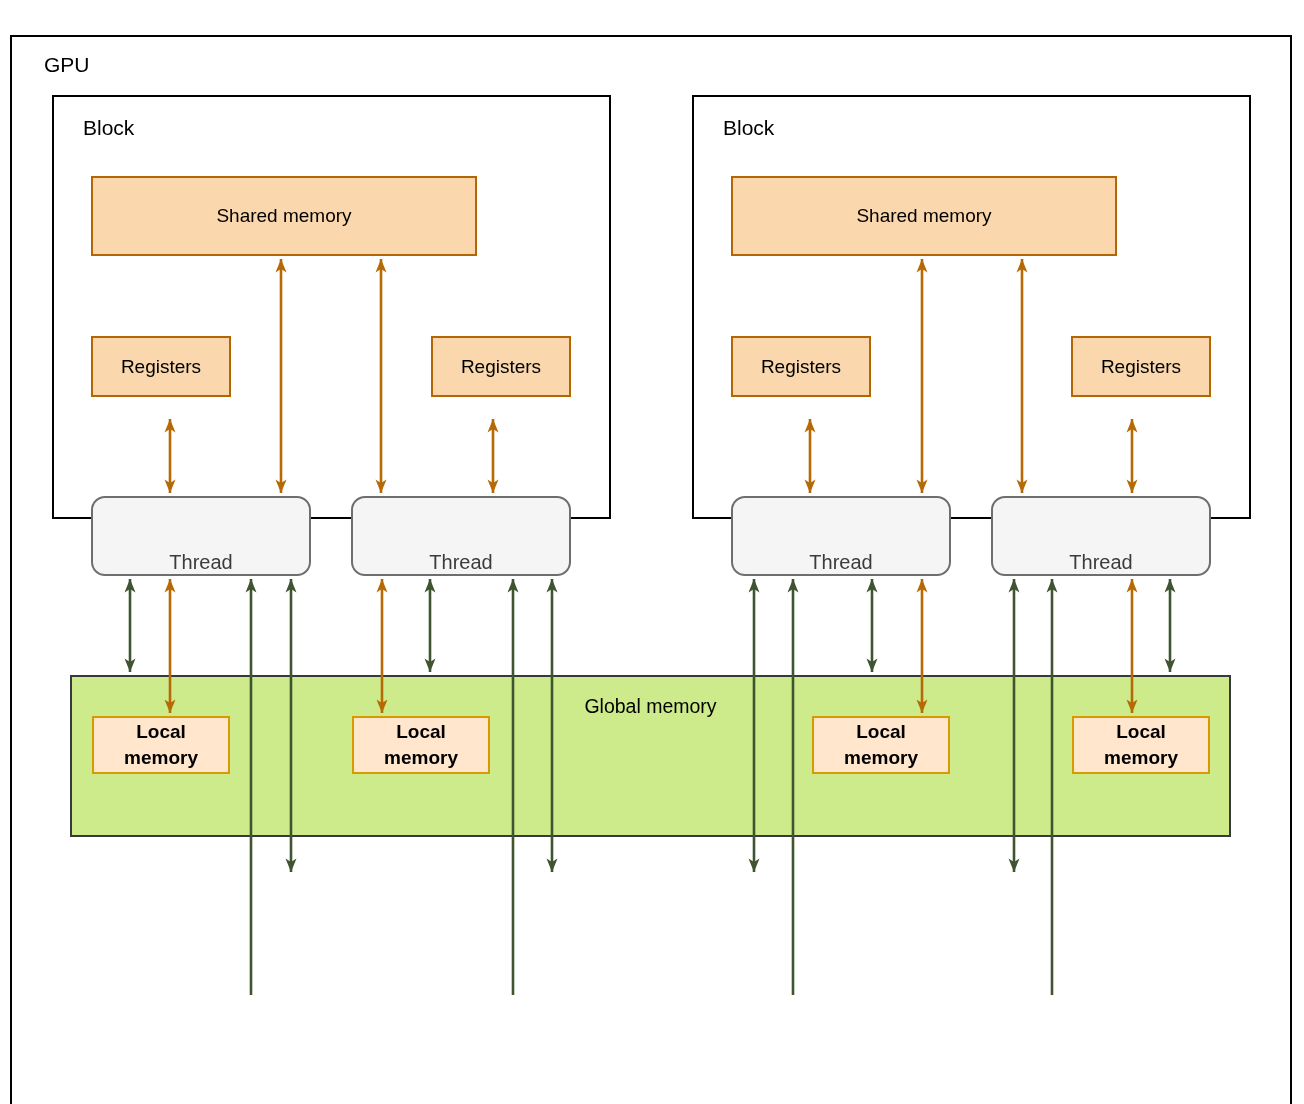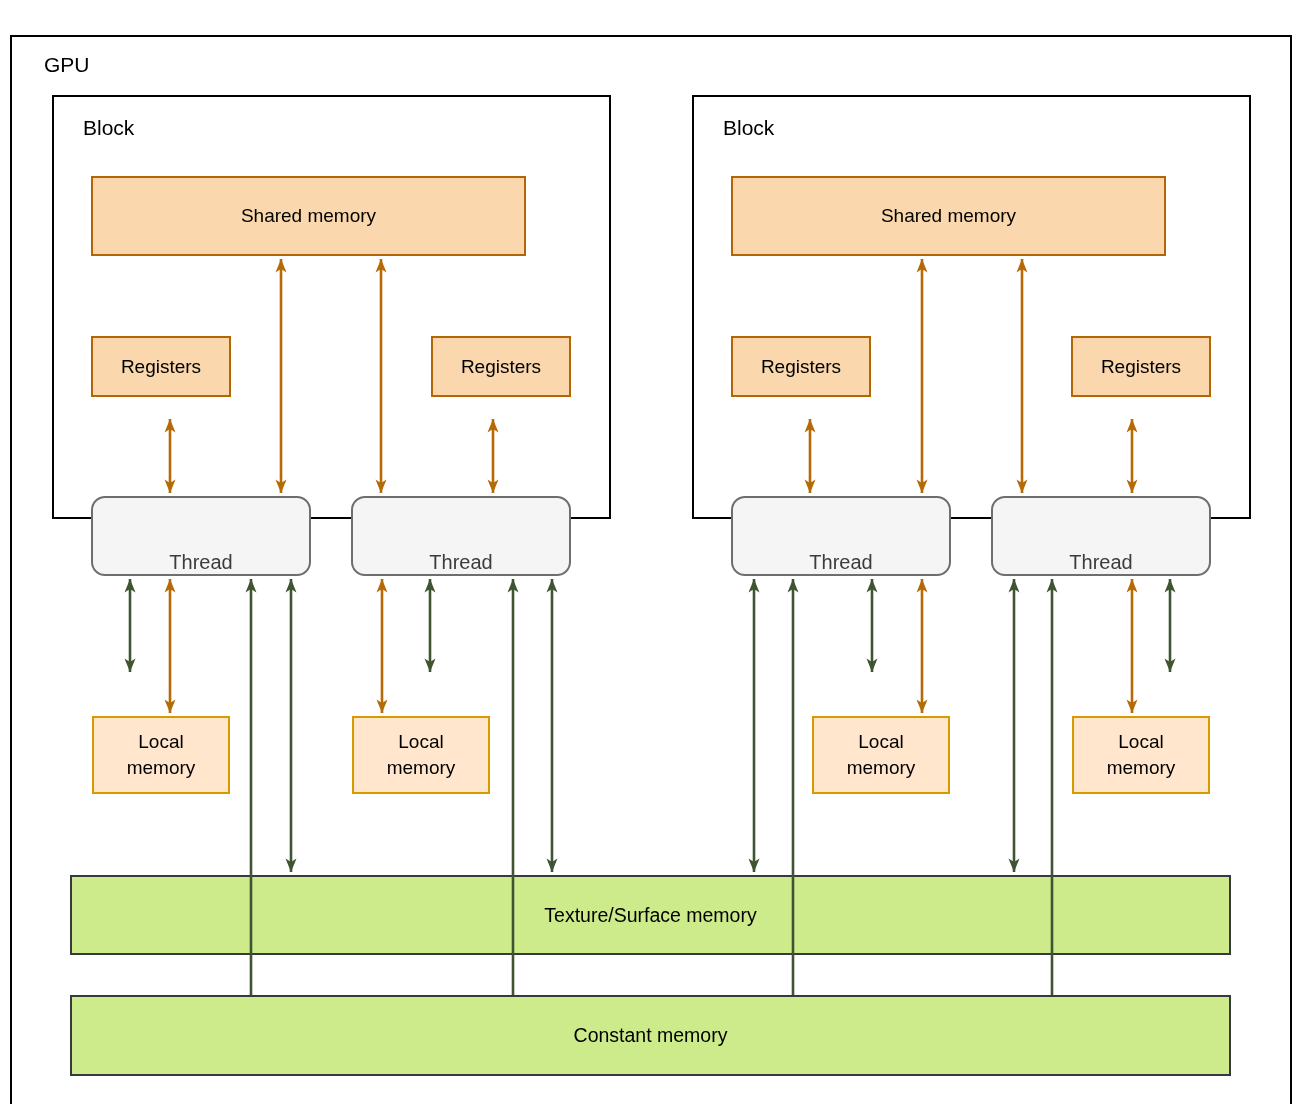--- a/index.html
+++ b/index.html
@@ -14,36 +14,36 @@
   #canvas{position:relative;width:1304px;height:1104px;background:#ffffff;
           font-family:"Liberation Sans","DejaVu Sans",sans-serif;overflow:hidden;margin-top:25px;}
   .abs{position:absolute;box-sizing:border-box;}
   .gpu{left:10px;top:10px;width:1282px;height:1082px;border:2.5px solid var(--outline-black);background:#fff;}
   .gpu-label{left:44px;top:28px;font-size:21px;color:var(--text-black);}
   .block{top:70px;width:559px;height:424px;border:2px solid var(--outline-black);background:#fff;}
   .block-1{left:52px;} .block-2{left:692px;}
   .block-label{position:absolute;left:29px;top:19px;font-size:21px;color:var(--text-black);}
   .obox{background:var(--box-orange-fill);border:2px solid var(--box-orange-stroke);
         display:flex;align-items:center;justify-content:center;font-size:19px;color:var(--text-black);}
-  .shared{top:151px;width:435px;height:80px;}
+  .shared{top:151px;width:386px;height:80px;}
   .shared-1{left:91px;} .shared-2{left:731px;}
   .registers{top:311px;width:140px;height:61px;}
   .r1{left:91px;} .r2{left:431px;} .r3{left:731px;} .r4{left:1071px;}
   .thread{top:471px;width:220px;height:80px;background:var(--thread-fill);
           border:2px solid var(--thread-stroke);border-radius:14px;
           display:flex;align-items:flex-end;justify-content:center;font-size:20px;color:var(--thread-text);}
   .t1{left:91px;} .t2{left:351px;} .t3{left:731px;} .t4{left:991px;}
   .band{left:70px;width:1161px;background:var(--band-green-fill);border:2px solid var(--band-green-stroke);
         display:flex;align-items:center;justify-content:center;font-size:19.5px;color:var(--text-black);}
   .band-global{top:650px;height:162px;align-items:flex-start;padding-top:18px;}
   .band-texture{top:850px;height:80px;}
   .band-constant{top:970px;height:81px;}
-  .local{top:691px;width:138px;height:78px;background:var(--box-peach-fill);
+  .local{top:691px;width:138px;height:58px;background:var(--box-peach-fill);
          border:2px solid var(--box-peach-stroke);display:flex;align-items:center;justify-content:center;
-         text-align:center;font-size:19px;line-height:26px;color:var(--text-black);padding:0 14px;}
+         text-align:center;font-size:19px;line-height:26px;color:var(--text-black);padding:0 14px;font-weight:bold;}
   .l1{left:92px;} .l2{left:352px;} .l3{left:812px;} .l4{left:1072px;}
   svg.overlay{position:absolute;left:0;top:0;z-index:10;pointer-events:none;}
   .conn-orange{stroke:var(--arrow-orange);stroke-width:2.6;}
   .conn-green{stroke:var(--arrow-green);stroke-width:2.6;}
   .mk-orange{fill:var(--arrow-orange);} .mk-green{fill:var(--arrow-green);}
 </style>
 </head>
 <body>
 
 <div id="canvas">
@@ -82,37 +82,34 @@
   <div class="abs obox registers r4">
     <span>Registers</span>
   </div>
   <div class="abs thread t3">
     <span>Thread</span>
   </div>
   <div class="abs thread t4">
     <span>Thread</span>
   </div>
 
+  <div class="abs band band-global">
+    <span>Global memory</span>
+  </div>
   <div class="abs local l1">
     <span>Local memory</span>
   </div>
   <div class="abs local l2">
     <span>Local memory</span>
   </div>
   <div class="abs local l3">
     <span>Local memory</span>
   </div>
   <div class="abs local l4">
     <span>Local memory</span>
-  </div>
-  <div class="abs band band-texture">
-    <span>Texture/Surface memory</span>
-  </div>
-  <div class="abs band band-constant">
-    <span>Constant memory</span>
   </div>
 
   <svg class="overlay" width="1304" height="1104" viewBox="0 0 1304 1104">
     <defs>
       <marker id="ah-orange" viewBox="0 0 16 14" refX="15" refY="7" markerWidth="16" markerHeight="14" orient="auto-start-reverse" markerUnits="userSpaceOnUse">
         <path class="mk-orange" d="M 1.5 1.5 L 15 7 L 1.5 12.5 L 5 7 Z"></path>
       </marker>
       <marker id="ah-green" viewBox="0 0 16 14" refX="15" refY="7" markerWidth="16" markerHeight="14" orient="auto-start-reverse" markerUnits="userSpaceOnUse">
         <path class="mk-green" d="M 1.5 1.5 L 15 7 L 1.5 12.5 L 5 7 Z"></path>
       </marker>

